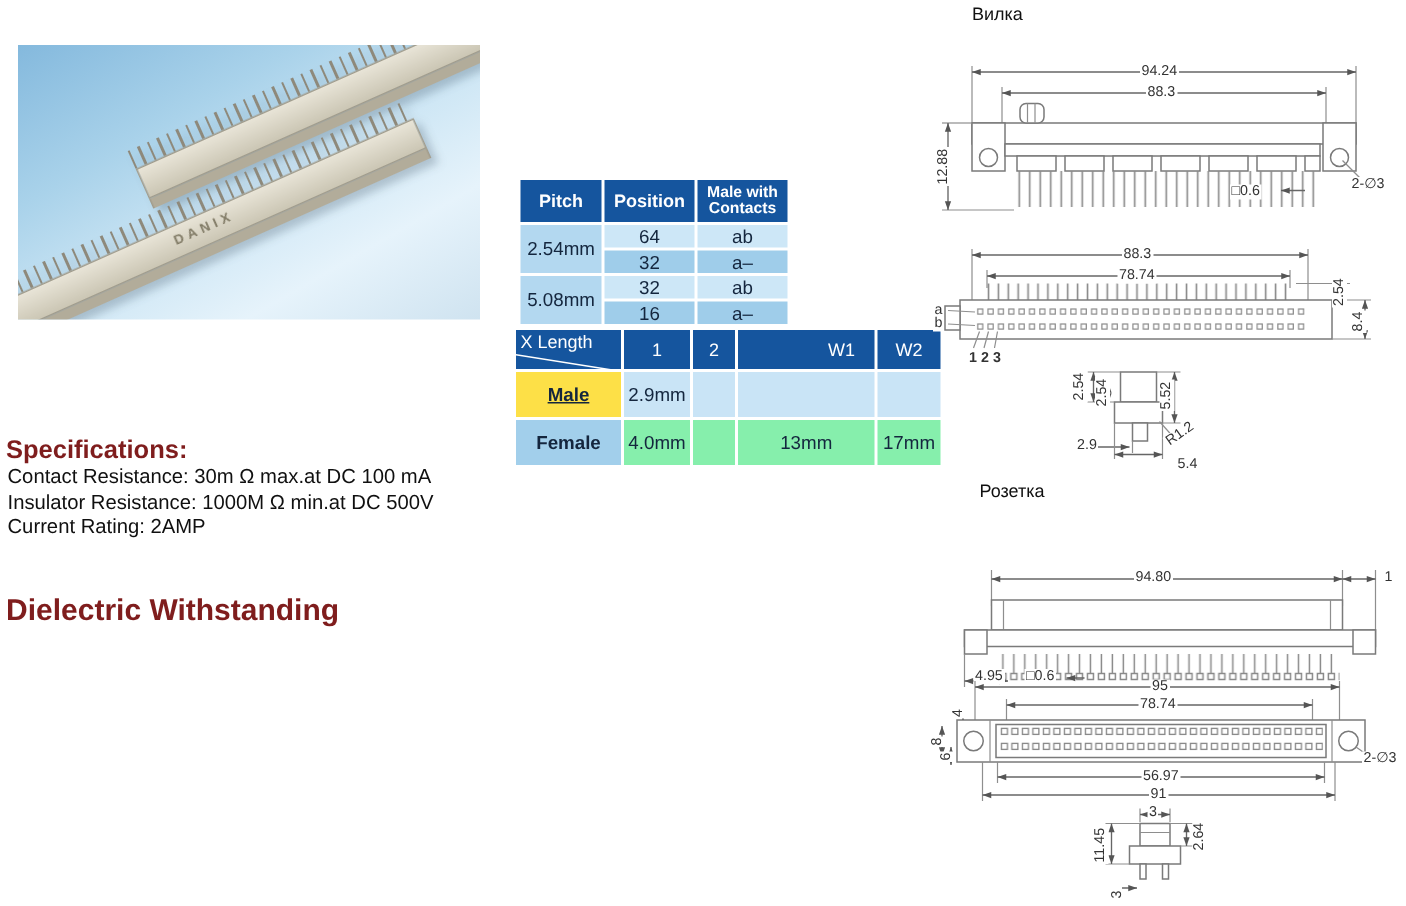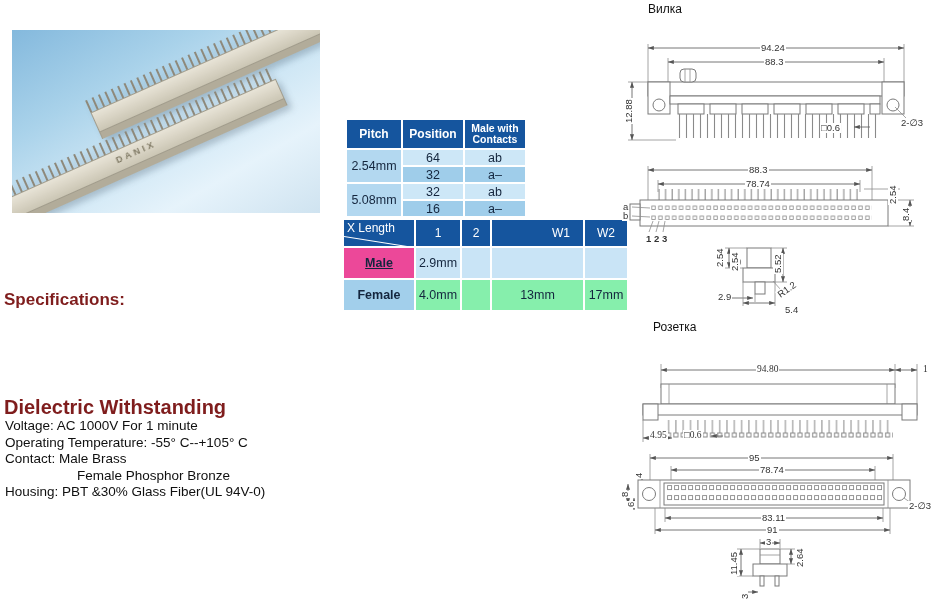--- a/index.html
+++ b/index.html
@@ -31,21 +31,21 @@
   .t1 tr.md td.v { background:#9fcdea; }
   .c-pos { width:52px; } .c-rows { width:56px; }
 
   .t2 { position:absolute; left:342px; top:218px; font-size:12.5px; color:#14263e; }
   .t2 th { background:#15559e; color:#fff; font-size:12px; font-weight:normal; height:24px; }
   .t2 th.corner { width:64px; text-align:left; vertical-align:top; padding:1px 3px; position:relative; overflow:hidden; }
   .t2 .diag { position:absolute; left:0px; top:16px; width:78px; height:1px; background:#fff;
               transform:rotate(9deg); transform-origin:0 0; }
   .t2 td { text-align:center; height:28px; }
   .t2 td.lbl { font-weight:bold; }
-  .t2 tr.male td.lbl { background:#ec4899;text-decoration:underline; }
+  .t2 tr.male td.lbl { background:#fde047;text-decoration:underline; }
   .t2 tr.male td.v   { background:#c9e4f6; }
   .t2 tr.fem  td.lbl { background:#a2cfeb; }
   .t2 tr.fem  td.v   { background:#86efac; }
   .w1c { width:42px; } .w2c { width:26px; } .w3c { width:42px;padding-left:48px; } .w4c { width:40px; }
 
   
   .h-blue { position:absolute; color:#7f1d1d; font-weight:bold; }
   .txt-block { position:absolute; font-size:13.5px; line-height:16.5px; color:#101010; }
   .indent { padding-left:72px; }
 
@@ -140,29 +140,27 @@
       <td class="lbl">Female</td>
       <td class="v">4.0mm</td>
       <td class="v"></td>
       <td class="v">13mm</td>
       <td class="v">17mm</td>
     </tr>
   </tbody>
     </table>
 
   <div class="h-blue" style="left:4px; top:290px; font-size:17px;">Specifications:</div>
+  <div class="txt-block" style="left:5px; top:310px;">
+    <div>Contact Resistance: 30m Ω max.at DC 100 mA</div>
+    <div>Insulator Resistance: 1000M Ω min.at DC 500V</div>
+    <div>Current Rating: 2AMP</div>
+  </div>
 
   <div class="h-blue" style="left:4px; top:396px; font-size:20px;">Dielectric Withstanding</div>
-  <div class="txt-block" style="left:5px; top:418px;">
-    <div>Voltage: AC 1000V For 1 minute</div>
-    <div>Operating Temperature: -55° C--+105° C</div>
-    <div>Contact: Male Brass</div>
-    <div class="indent">Female Phosphor Bronze</div>
-    <div>Housing: PBT &amp;30% Glass Fiber(UL 94V-0)</div>
-  </div>
 
   <div class="draw-title" style="left:648px; top:2px;">Вилка</div>
   <div class="draw-title" style="left:653px; top:320px;">Розетка</div>
 
   <div class="block" style="left:622px; top:36px; width:312px; height:112px;">
     <svg width="312" height="112" viewBox="0 0 312 112">
       <defs>
         <pattern id="pM1" x="54" y="78" width="7" height="26" patternUnits="userSpaceOnUse">
           <line x1="3.5" y1="0" x2="3.5" y2="24" stroke="#8a8a8a" stroke-width="1.1"></line>
         </pattern>
@@ -265,21 +263,21 @@
       <line class="dl" x1="38" y1="63" x2="70" y2="63" marker-start="url(#arr)" marker-end="url(#arr)"></line>
     </svg>
     <span class="dim rot" style="left:10px; top:28px;">2.54</span>
     <span class="dim rot" style="left:25px; top:32px;">2.54</span>
     <span class="dim rot" style="left:68px; top:34px;">5.52</span>
     <span class="dim rot35" style="left:70px; top:52px;">R1.2</span>
     <span class="dim" style="left:12px; top:52px;">2.9</span>
     <span class="dim" style="left:52px; top:65px;margin-left:27px;">5.4</span>
   </div>
 
-  <div class="block" style="left:625px; top:350px; width:312px; height:98px;font-family:Liberation Serif, serif;">
+  <div class="block" style="left:625px; top:366px; width:312px; height:98px;">
     <svg width="312" height="98" viewBox="0 0 312 98">
       <defs>
         <pattern id="pF1" x="40" y="70" width="7.3" height="20" patternUnits="userSpaceOnUse">
           <path d="M3.6,0 V13 M1.6,13 h4 v4 h-4 z" fill="none" stroke="#8a8a8a" stroke-width="1"></path>
         </pattern>
       </defs>
       <line class="xl" x1="36" y1="14" x2="36" y2="38"></line>
       <line class="xl" x1="270" y1="14" x2="270" y2="38"></line>
       <line class="dl" x1="36" y1="20" x2="270" y2="20" marker-start="url(#arr)" marker-end="url(#arr)"></line>
       <line class="xl" x1="292" y1="14" x2="292" y2="54"></line>
@@ -325,23 +323,23 @@
       <line class="xl" x1="263" y1="62" x2="263" y2="76"></line>
       <line class="dl" x1="45" y1="72" x2="263" y2="72" marker-start="url(#arr)" marker-end="url(#arr)"></line>
       <line class="xl" x1="35" y1="62" x2="35" y2="88"></line>
       <line class="xl" x1="270" y1="62" x2="270" y2="88"></line>
       <line class="dl" x1="35" y1="84" x2="270" y2="84" marker-start="url(#arr)" marker-end="url(#arr)"></line>
       <line class="dl" x1="22" y1="26" x2="22" y2="34" marker-start="url(#arr)" marker-end="url(#arr)"></line>
       <line class="dl" x1="8" y1="38" x2="8" y2="58" marker-start="url(#arr)" marker-end="url(#arr)"></line>
       <line class="dl" x1="14" y1="52" x2="14" y2="64" marker-start="url(#arr)" marker-end="url(#arr)"></line>
       <line class="xl" x1="284" y1="52" x2="294" y2="59"></line>
     </svg>
-    <span class="dim" style="left:128px; top:7px;">95</span>
+    <span class="dim" style="left:147px; top:7px;">95</span>
     <span class="dim" style="left:139px; top:19px;">78.74</span>
-    <span class="dim" style="left:141px; top:67px;">83.11</span>
+    <span class="dim" style="left:141px; top:67px;">56.97</span>
     <span class="dim" style="left:146px; top:79px;">91</span>
     <span class="dim rot" style="left:14px; top:33px;">4</span>
     <span class="dim rot" style="left:0px; top:52px;">8</span>
     <span class="dim rot" style="left:6px; top:62px;">6</span>
     <span class="dim" style="left:288px; top:55px;">2-∅3</span>
   </div>
 
   <div class="block" style="left:703px; top:536px; width:134px; height:68px;">
     <svg width="134" height="68" viewBox="0 0 134 68">
       <line class="xl" x1="57" y1="3" x2="57" y2="12"></line>

